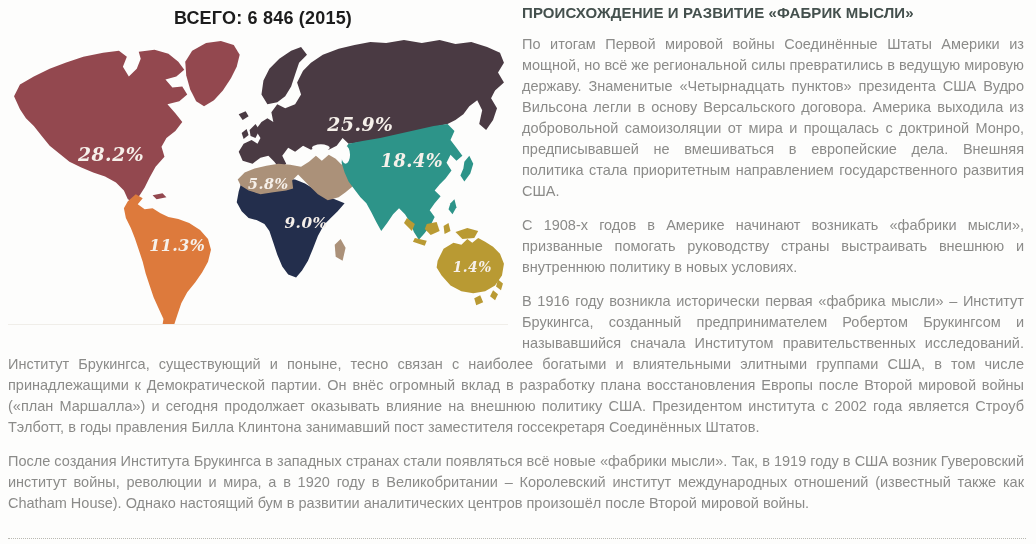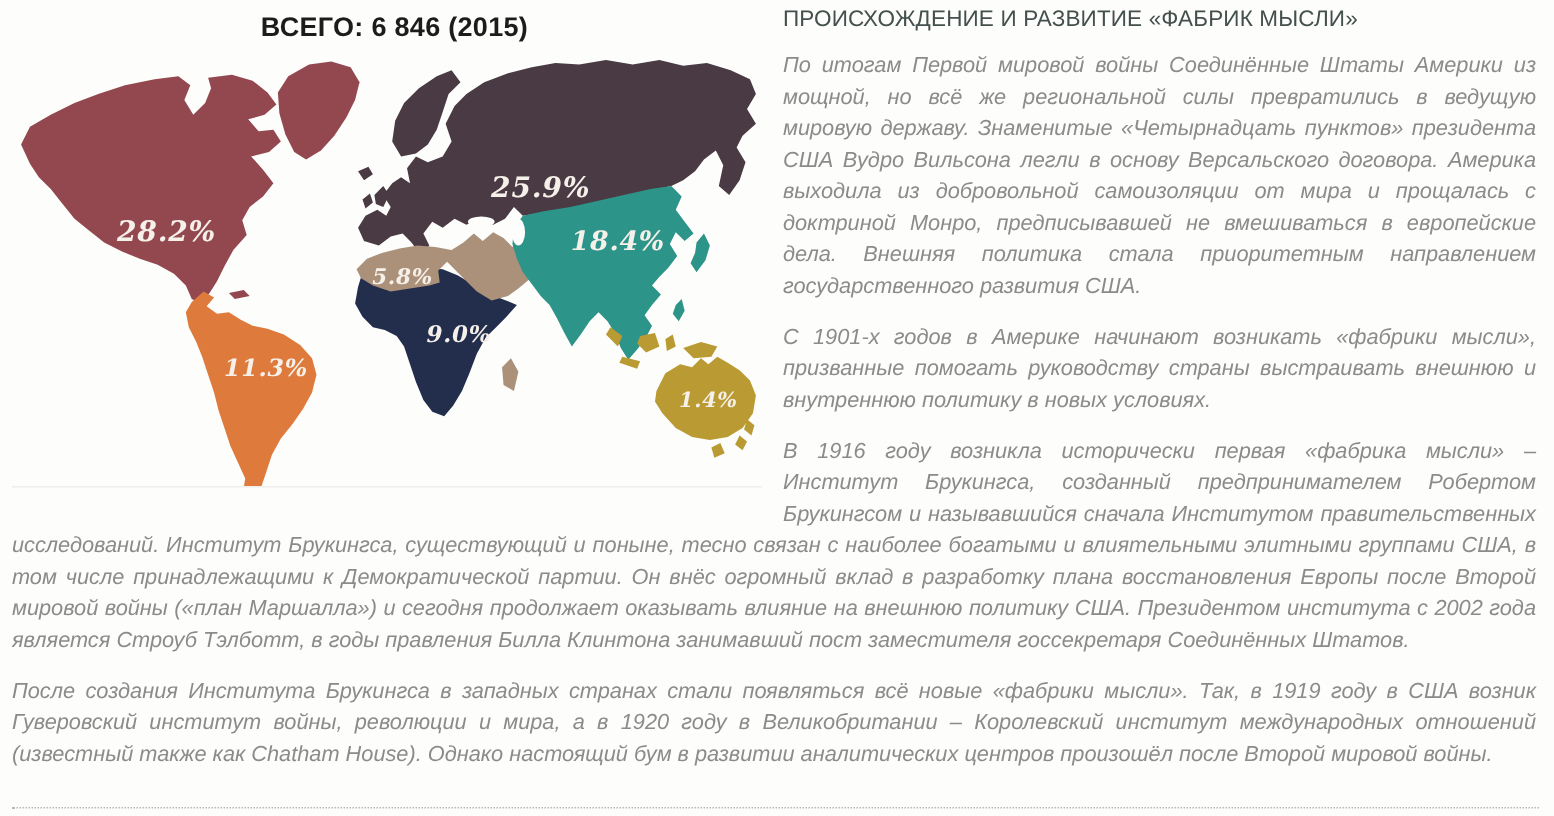--- a/index.html
+++ b/index.html
@@ -27,32 +27,31 @@
   }
   .world-map{display:block;border-bottom:1px solid #f0eee9;}
   .map-label{
     font-family:"DejaVu Serif",serif;
     font-style:italic;
     font-weight:bold;
     letter-spacing:.5px;
   }
   .article-heading{
     font-size:15px;
-    font-weight:normal;
+    font-weight:bold;
     color:#44504d;
     margin:2px 0 13px 0;
     letter-spacing:.1px;
   }
   p.body-text{
     font-size:14.5px;
     line-height:21px;
     color:#8b8b89;
     text-align:justify;
     margin:0 0 13px 0;
-    font-style:italic;
   }
   .dotted-sep{
     position:absolute;
     left:8px;right:10px;bottom:5px;
     border-top:1px dotted #b9b9b2;
     height:0;
   }
 </style>
 </head>
 <body>
@@ -103,18 +102,18 @@
       <text class="map-label" x="263" y="156" font-size="14.5" text-anchor="middle" fill="#f6f0ea">5.8%</text>
       <text class="map-label" x="301" y="195" font-size="15.5" text-anchor="middle" fill="#f6f0ea">9.0%</text>
       <text class="map-label" x="408" y="133" font-size="18" text-anchor="middle" fill="#f6f0ea">18.4%</text>
       <text class="map-label" x="469" y="239" font-size="14" text-anchor="middle" fill="#f6f0ea">1.4%</text>
     </svg>
   </div>
 
   <h1 class="article-heading">ПРОИСХОЖДЕНИЕ И РАЗВИТИЕ «ФАБРИК МЫСЛИ»</h1>
 
   <p class="body-text">По итогам Первой мировой войны Соединённые Штаты Америки из мощной, но всё же региональной силы превратились в ведущую мировую державу. Знаменитые «Четырнадцать пунктов» президента США Вудро Вильсона легли в основу Версальского договора. Америка выходила из добровольной самоизоляции от мира и прощалась с доктриной Монро, предписывавшей не вмешиваться в европейские дела. Внешняя политика стала приоритетным направлением государственного развития США.</p>
-  <p class="body-text">С 1901-х годов в Америке начинают возникать «фабрики мысли», призванные помогать руководству страны выстраивать внешнюю и внутреннюю политику в новых условиях.</p>
+  <p class="body-text">С 1908-х годов в Америке начинают возникать «фабрики мысли», призванные помогать руководству страны выстраивать внешнюю и внутреннюю политику в новых условиях.</p>
   <p class="body-text">В 1916 году возникла исторически первая «фабрика мысли» – Институт Брукингса, созданный предпринимателем Робертом Брукингсом и называвшийся сначала Институтом правительственных исследований. Институт Брукингса, существующий и поныне, тесно связан с наиболее богатыми и влиятельными элитными группами США, в том числе принадлежащими к Демократической партии. Он внёс огромный вклад в разработку плана восстановления Европы после Второй мировой войны («план Маршалла») и сегодня продолжает оказывать влияние на внешнюю политику США. Президентом института с 2002 года является Строуб Тэлботт, в годы правления Билла Клинтона занимавший пост заместителя госсекретаря Соединённых Штатов.</p>
   <p class="body-text">После создания Института Брукингса в западных странах стали появляться всё новые «фабрики мысли». Так, в 1919 году в США возник Гуверовский институт войны, революции и мира, а в 1920 году в Великобритании – Королевский институт международных отношений (известный также как Chatham House). Однако настоящий бум в развитии аналитических центров произошёл после Второй мировой войны.</p>
 
   <div class="dotted-sep"></div>
 </div>
 
 </body></html>

